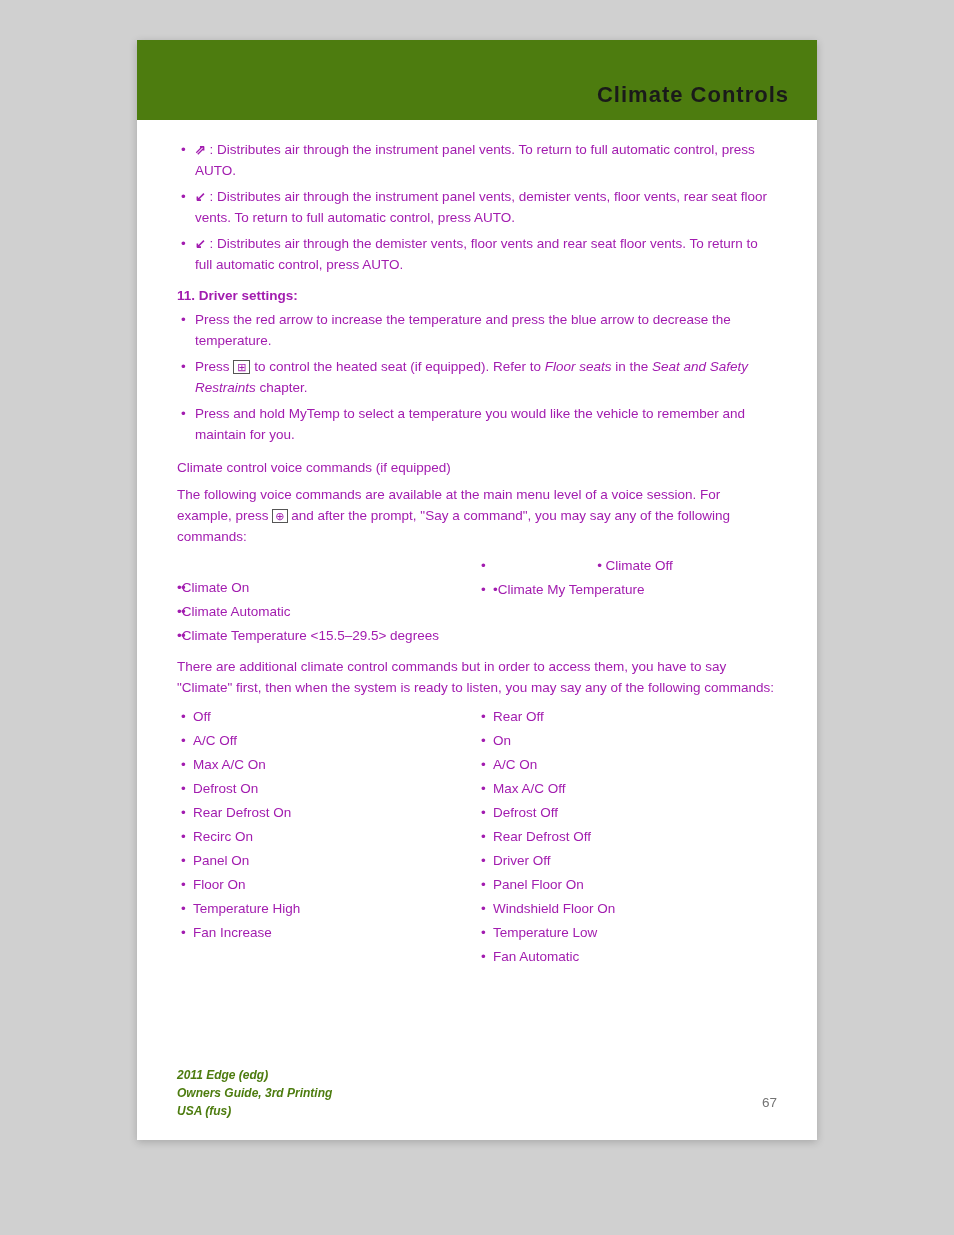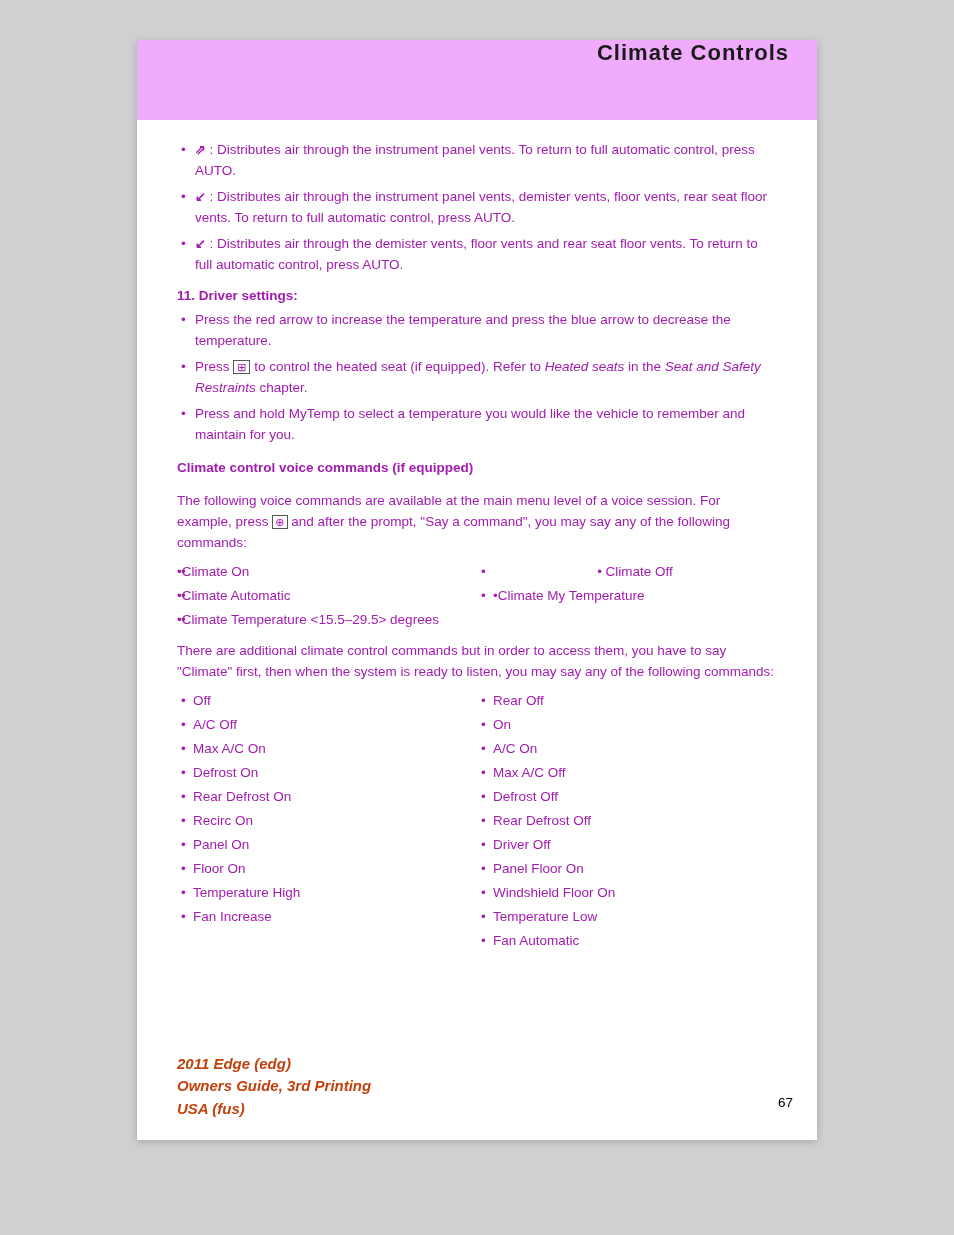--- a/index.html
+++ b/index.html
@@ -15,27 +15,28 @@
     }
     .page {
       background: #ffffff;
       width: 680px;
       min-height: 1100px;
       padding: 0;
       position: relative;
       box-shadow: 0 2px 8px rgba(0,0,0,0.2);
     }
     .header-bar {
-      background: #f0abfc;
+      background: #4d7c0f;
       height: 80px;
       width: 100%;
       display: flex;
+      align-items: flex-end;
       justify-content: flex-end;
       padding-right: 28px;
-      padding-bottom: 4px;
+      padding-bottom: 12px;
     }
     .header-title {
       font-size: 22px;
       font-weight: bold;
       color: #1a1a1a;
       letter-spacing: 1px;
     }
     .content {
       padding: 20px 40px 30px 40px;
       font-size: 13.5px;
@@ -56,22 +57,22 @@
       position: absolute;
       left: 4px;
       top: 0;
     }
     .numbered-heading {
       font-weight: bold;
       margin-bottom: 4px;
       margin-top: 8px;
     }
     .subheading {
-      font-weight: bold;
-      margin-bottom: 12px;
+      font-weight: normal;
+      margin-bottom: 6px;
       margin-top: 12px;
     }
     .italic { font-style: italic; }
     .bold { font-weight: bold; }
     .two-col-list {
       display: flex;
       gap: 0;
       margin-bottom: 8px;
     }
     .two-col-list .col {
@@ -89,31 +90,31 @@
     }
     .two-col-list .col ul li::before {
       content: "•";
       position: absolute;
       left: 4px;
     }
     p { margin-bottom: 8px; }
     .page-number {
       position: absolute;
       bottom: 30px;
-      right: 24px;
+      right: 40px;
       font-size: 13.5px;
-      color: #000000;
+      color: #737373;
     }
     .footer-text {
       position: absolute;
       bottom: 20px;
       left: 40px;
-      font-size: 15px;
+      font-size: 12px;
       font-style: italic;
-      color: #c2410c;
+      color: #4d7c0f;
       line-height: 1.5;
     }
     .footer-text span {
       font-weight: bold;
       font-style: italic;
     }
   </style>
 </head>
 <body>
 
@@ -134,36 +135,36 @@
       <li>
         <span style="font-size:13px; font-weight:bold;">↙ </span><span>: Distributes air through the demister vents, floor vents and rear seat floor vents. To return to full automatic control, press AUTO.</span>
       </li>
     </ul>
 
     <p class="numbered-heading">
       <span>11. Driver settings:</span>
     </p>
     <ul class="bullet-list">
       <li>Press the red arrow to increase the temperature and press the blue arrow to decrease the temperature.</li>
-      <li>Press <span style="border:1px solid #555; padding:0 3px; font-size:11px;">⊞</span> to control the heated seat (if equipped). Refer to <span class="italic">Heated seats</span> in the <span class="italic">Seat and Safety Restraints</span> chapter.</li>
+      <li>Press <span style="border:1px solid #555; padding:0 3px; font-size:11px;">⊞</span> to control the heated seat (if equipped). Refer to <span class="italic">Floor seats</span> in the <span class="italic">Seat and Safety Restraints</span> chapter.</li>
       <li>Press and hold MyTemp to select a temperature you would like the vehicle to remember and maintain for you.</li>
     </ul>
 
     <p class="subheading">
       <span>Climate control voice commands (if equipped)</span>
     </p>
 
     <p>
       The following voice commands are available at the main menu level of a voice session. For example, press <span style="border:1px solid #555; padding:0 2px; font-size:11px;">⊕</span> and after the prompt, "Say a command", you may say any of the following commands:
     </p>
 
     <div class="two-col-list">
       <div class="col">
         <ul>
-          <li style="padding-left:0; list-style:none;">•Climate On</li>
+          <li style="padding-left:0; list-style:none;margin-top:22px;">•Climate On</li>
           <li style="padding-left:0; list-style:none;">•Climate Automatic</li>
           <li style="padding-left:0; list-style:none;">•Climate Temperature &lt;15.5–29.5&gt; degrees</li>
         </ul>
       </div>
       <div class="col">
         <ul>
           <li style="list-style:none;text-align:center;">• Climate Off</li>
           <li style="list-style:none;">•Climate My Temperature</li>
         </ul>
       </div>

